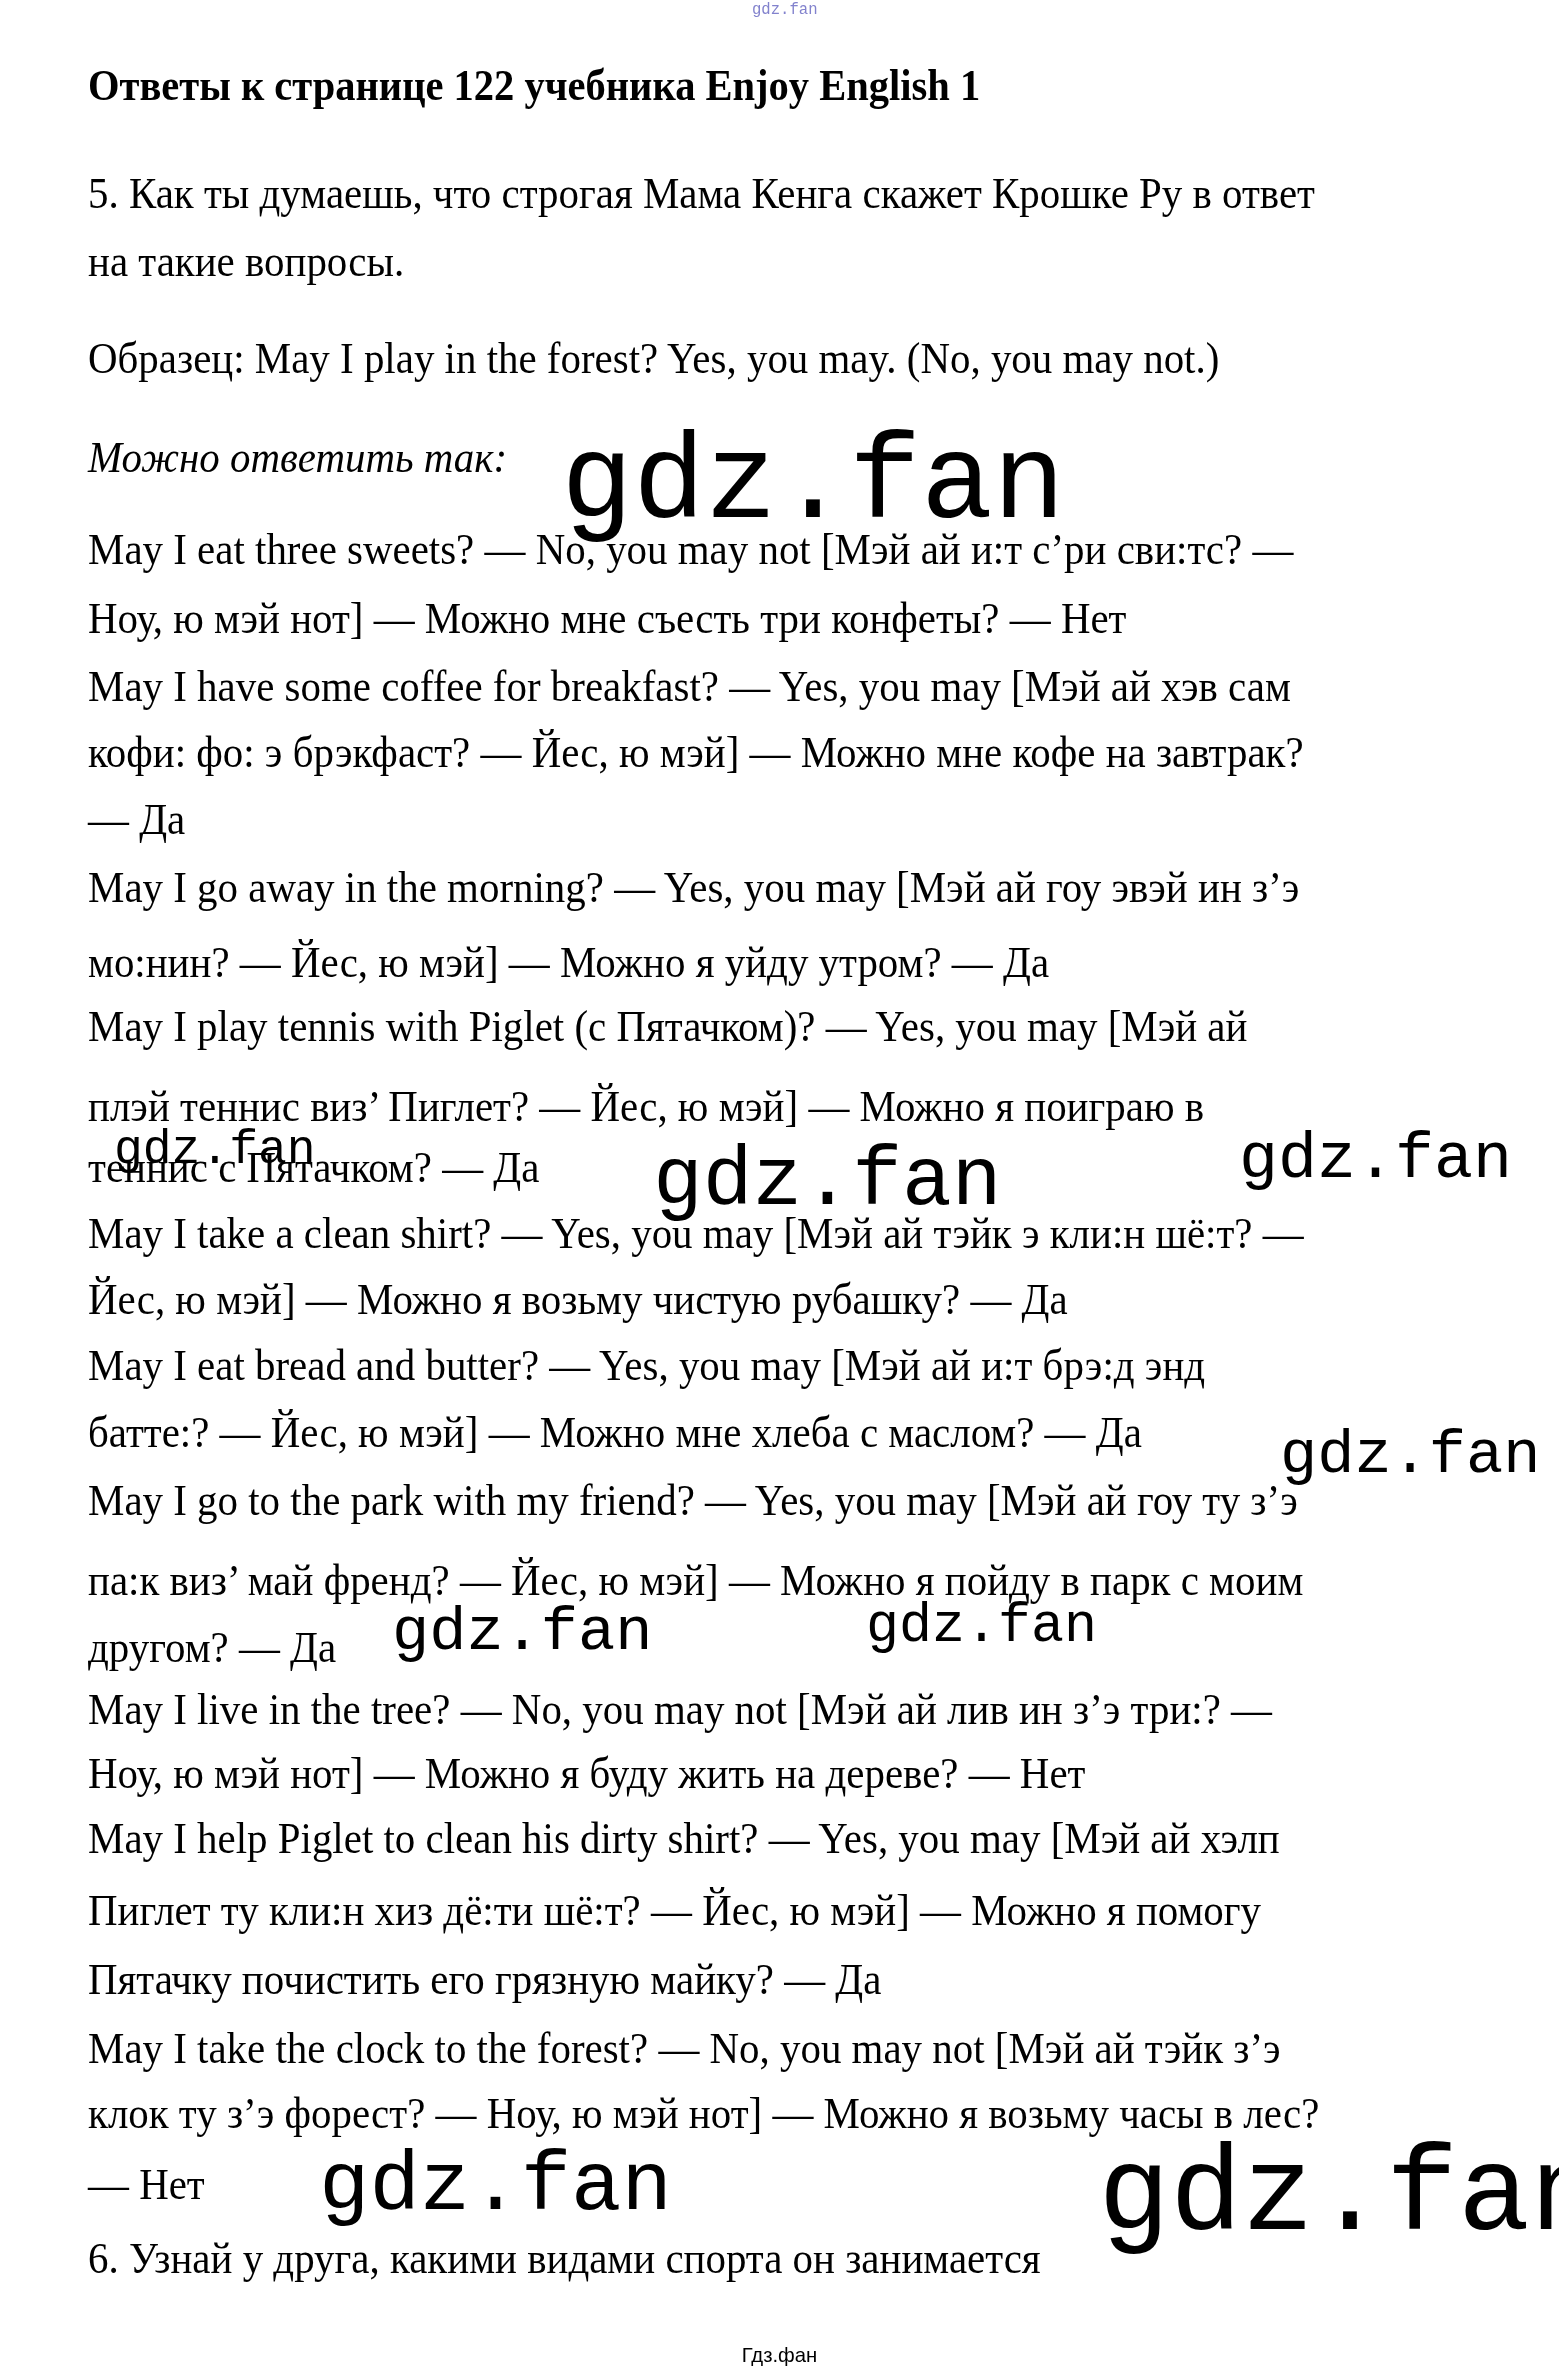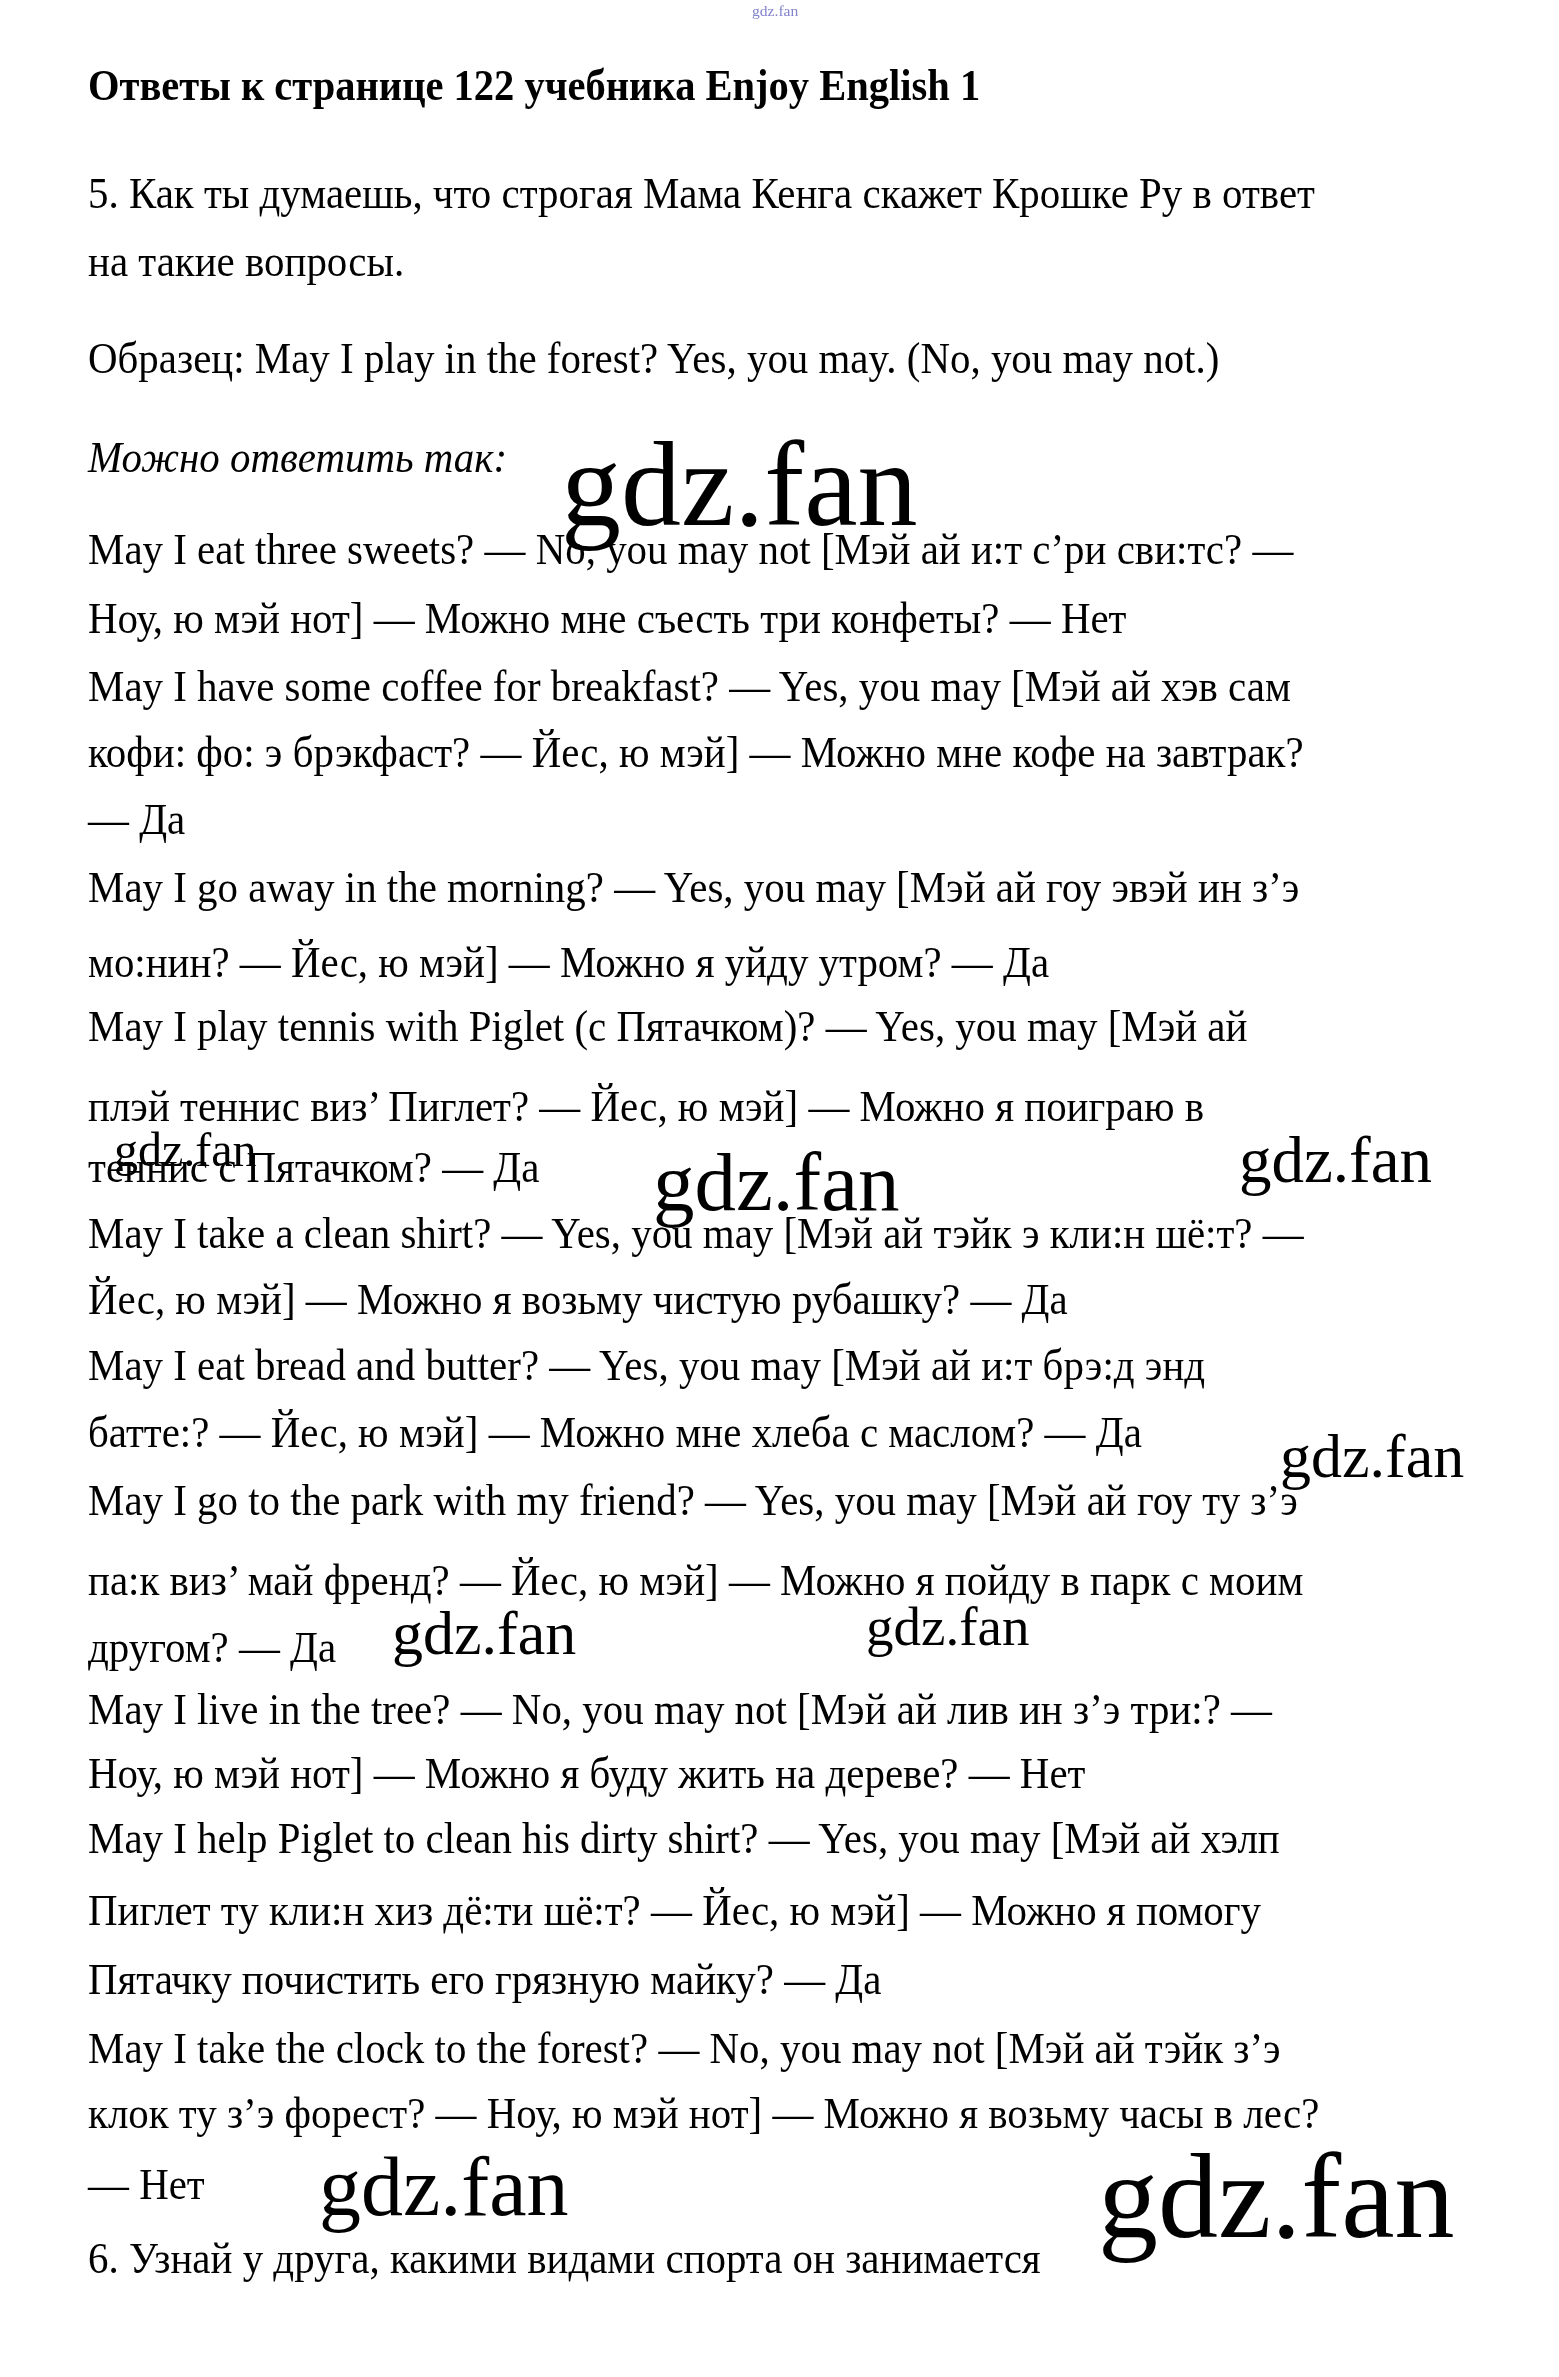--- a/index.html
+++ b/index.html
@@ -22,21 +22,21 @@
     transform: scaleX(0.93);
   }
   .title {
     font-size: 45px;
     font-weight: bold;
     transform: scaleX(0.90);
   }
   .italic { font-style: italic; }
   .wm {
     position: absolute;
-    font-family: Liberation Serif, serif;
+    font-family: Liberation Mono, monospace;
     color: #000000;
     white-space: nowrap;
     line-height: 1;
     letter-spacing: 0px;
   }
   .wm-top { color: #8282cd; }
   .footer {
     position: absolute;
     left: 0; top: 2344px;
     width: 100%;
@@ -94,15 +94,16 @@
   <span class="wm" style="left:653px;  top:1141px; font-size:83px;">gdz.fan</span>
   <span class="wm" style="left:1280px; top:1425px; font-size:62px;">gdz.fan</span>
   <span class="wm" style="left:392px;  top:1602px; font-size:62px;">gdz.fan</span>
   <span class="wm" style="left:866px; top:1599px; font-size:55px;">gdz.fan</span>
 
   <span class="wm" style="left:319px;  top:2145px; font-size:84px;">gdz.fan</span>
   <span class="wm" style="left:1098px; top:2137px; font-size:120px;">gdz.fan</span>
 
   <div class="line" style="top:2234px;">6. Узнай у друга, какими видами спорта он занимается</div>
 
+  <div class="footer">Гдз.фан</div>
 
 </div>
 
 
 </body></html>

